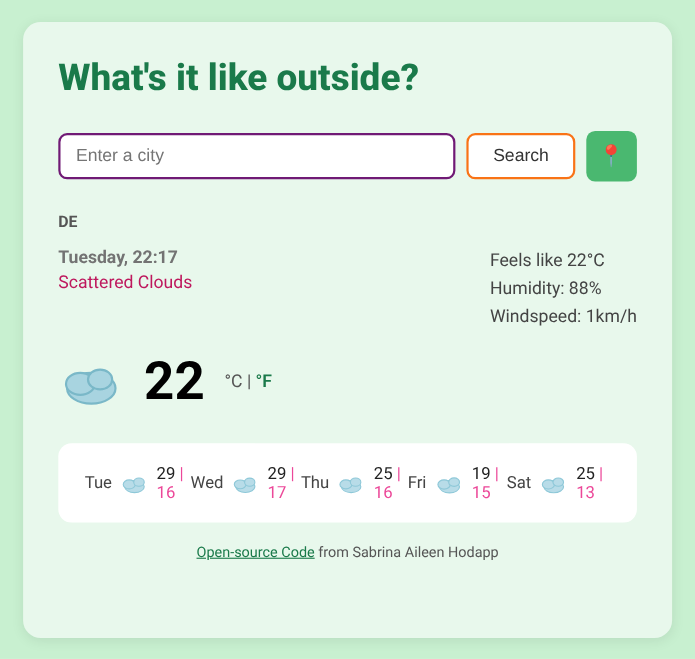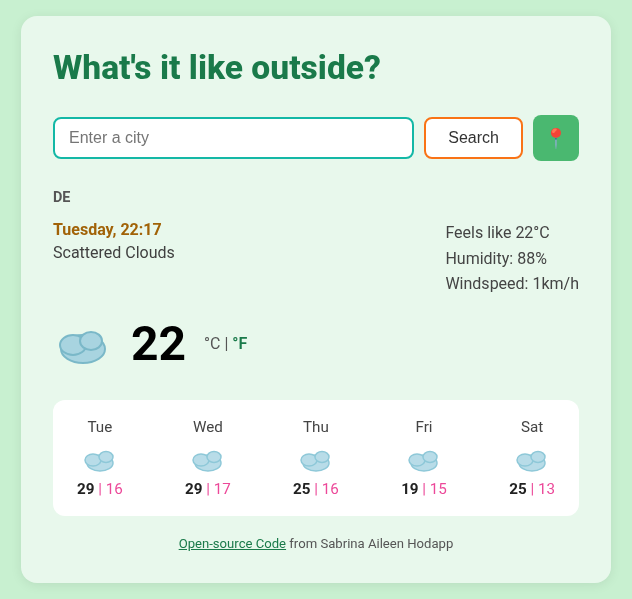--- a/index.html
+++ b/index.html
@@ -27,21 +27,21 @@
     }
     .search-row {
       display: flex;
       gap: 10px;
       margin-bottom: 28px;
       align-items: center;
     }
     .city-input {
       flex: 1;
       padding: 10px 14px;
-      border: 2px solid #14b8a6;
+      border: 2px solid #701a75;
       border-radius: 8px;
       font-size: 1rem;
       background: #fff;
       outline: none;
       color: #701a75;
     }
     .search-btn {
       padding: 10px 22px;
       background: #fff;
       border: 2px solid #f97316;
@@ -76,25 +76,25 @@
       margin-bottom: 14px;
     }
     .weather-info-row {
       display: flex;
       justify-content: space-between;
       align-items: flex-start;
       margin-bottom: 10px;
     }
     .weather-left .date-time {
       font-weight: 700;
-      color: #a16207;
+      color: #737373;
       margin-bottom: 4px;
     }
     .weather-left .condition {
-      color: #404040;
+      color: #be185d;
     }
     .weather-right {
       text-align: left;
       line-height: 1.6;
       color: #444;
     }
     .temp-display {
       display: flex;
       align-items: center;
       gap: 18px;
@@ -123,38 +123,38 @@
     .forecast-section {
       background: #fff;
       border-radius: 12px;
       padding: 18px 24px;
       margin-top: 28px;
       display: flex;
       justify-content: space-between;
     }
     .forecast-day {
       display: flex;
-      flex-direction: column;
+      flex-direction: row;
       align-items: center;
       gap: 8px;
     }
     .forecast-day-name {
       font-size: 0.95rem;
       color: #444;
     }
     .forecast-cloud {
       width: 36px;
       height: 28px;
       color: #7ab8c8;
     }
     .forecast-temps {
       font-size: 0.95rem;
       color: #222;
     }
-    .forecast-temps .hi { font-weight: 700; }
+    .forecast-temps .hi { font-weight: 400; }
     .forecast-temps .lo { color: #ec4899; }
     .footer {
       text-align: center;
       margin-top: 20px;
       font-size: 0.82rem;
       color: #555;
     }
     .footer a {
       color: #1a7a4a;
       text-decoration: underline;

